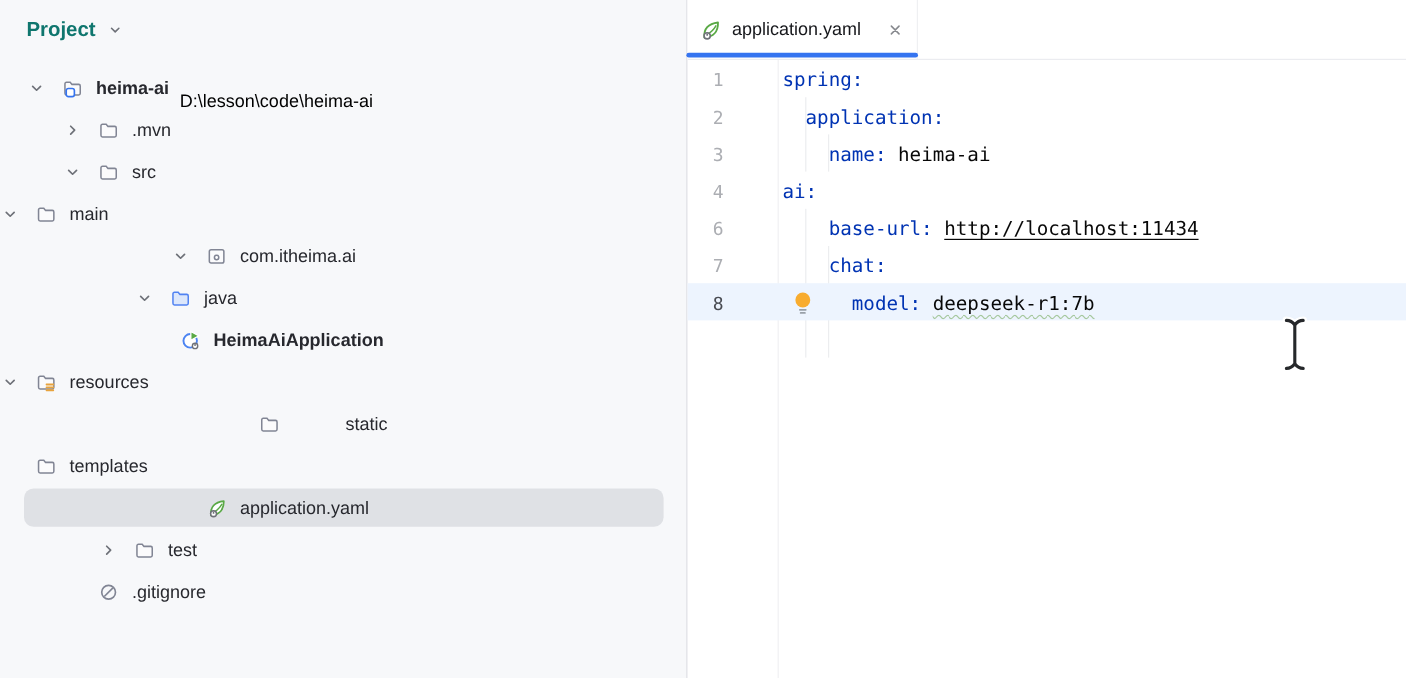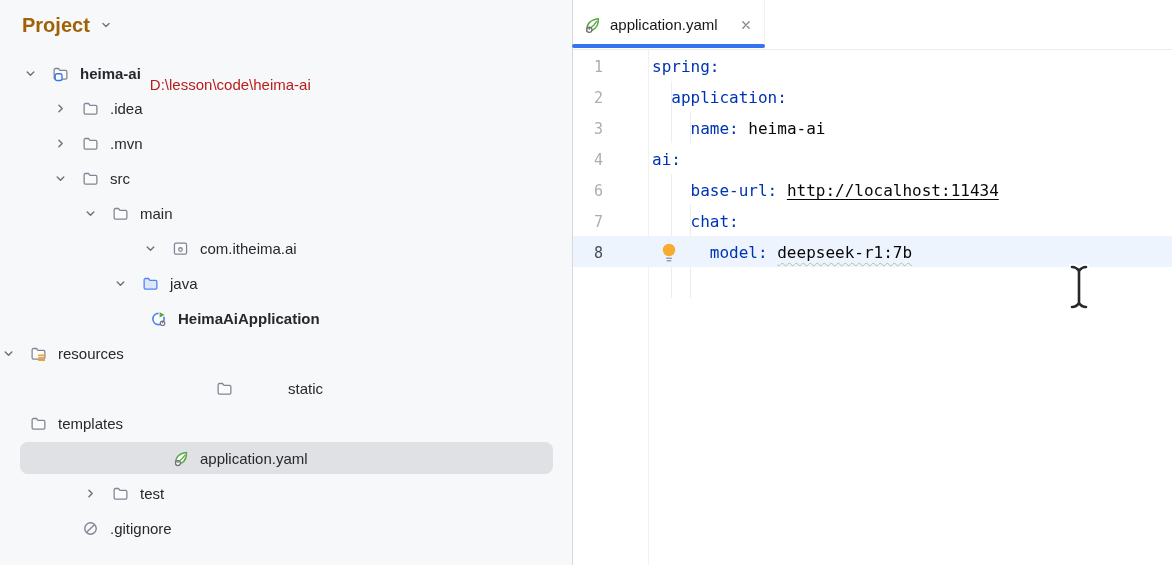--- a/index.html
+++ b/index.html
@@ -2,31 +2,31 @@
 <html><head>
 <meta charset="utf-8">
 <style>
   html,body{margin:0;padding:0;}
   body{width:1172px;height:565px;position:relative;overflow:hidden;background:#fff;
        font-family:"Liberation Sans",sans-serif;-webkit-font-smoothing:antialiased;}
 
   
   .panel{position:absolute;left:0;top:0;width:572px;height:565px;background:#F7F8FA;overflow:hidden;}
   .phead{height:50px;display:flex;align-items:center;padding-left:22px;gap:9px;}
-  .ptitle{font-weight:bold;font-size:20px;color:#a16207;}
+  .ptitle{font-weight:bold;font-size:17px;color:#0f766e;}
   .ptree{position:absolute;top:56px;left:0;right:0;}
   .trow{height:35px;display:flex;align-items:center;position:relative;font-size:15px;color:#27282E;cursor:default;}
   .trow>*{position:relative;z-index:1;}
   .trow.selected::before{content:"";position:absolute;left:20px;right:19px;top:1px;bottom:2px;
        background:#DFE1E5;border-radius:8px;z-index:0;}
   .chev{width:16px;height:16px;margin-right:14px;display:flex;align-items:center;justify-content:center;flex:0 0 16px;}
   .chev.spacer{visibility:hidden;}
   .ticon{width:17px;height:17px;margin-right:11px;display:flex;align-items:center;justify-content:center;flex:0 0 17px;}
   .tlabel.bold{font-weight:bold;}
-  .tsuffix{margin-left:9px;color:#b91c1c;margin-top:21px;}
+  .tsuffix{margin-left:9px;color:#000000;margin-top:21px;}
 
   .sep{position:absolute;left:572px;top:0;width:1px;height:565px;background:#D6D8DE;}
 
   
   .editor{position:absolute;left:573px;top:0;width:599px;height:565px;background:#fff;}
   .tabbar{position:relative;height:50px;border-bottom:1px solid #EBECF0;box-sizing:border-box;background:#fff;}
   .tab{position:absolute;left:0;top:0;width:192px;height:49px;display:flex;align-items:center;
        padding:0 12px 0 10px;box-sizing:border-box;border-right:1px solid #EFF0F2;}
   .tabtitle{margin-left:9px;font-size:15px;color:#16171B;}
   .tabclose{margin-left:auto;display:flex;align-items:center;cursor:pointer;}
@@ -82,49 +82,36 @@
         <span class="chev">
           <svg width="15" height="15" viewBox="0 0 16 16">
             <path d="M6.3 4.5 L9.8 8 L6.3 11.5" stroke="#6E7178" stroke-width="1.5" fill="none" stroke-linecap="round" stroke-linejoin="round"></path>
           </svg>
         </span>
         <span class="ticon">
           <svg width="17" height="17" viewBox="0 0 16 16">
             <path d="M2 4.6 C2 3.9 2.5 3.3 3.2 3.3 H6.1 L7.5 5 H12.8 C13.5 5 14 5.6 14 6.3 V12 C14 12.7 13.5 13.3 12.8 13.3 H3.2 C2.5 13.3 2 12.7 2 12 Z" fill="#FBFBFC" stroke="#818594" stroke-width="1.2"></path>
           </svg>
         </span>
-        <span class="tlabel">.idea</span>
+        <span class="tlabel">.mvn</span>
       </div>
       <div class="trow" style="padding-left: 52px;">
         <span class="chev">
           <svg width="15" height="15" viewBox="0 0 16 16">
-            <path d="M6.3 4.5 L9.8 8 L6.3 11.5" stroke="#6E7178" stroke-width="1.5" fill="none" stroke-linecap="round" stroke-linejoin="round"></path>
-          </svg>
-        </span>
-        <span class="ticon">
-          <svg width="17" height="17" viewBox="0 0 16 16">
-            <path d="M2 4.6 C2 3.9 2.5 3.3 3.2 3.3 H6.1 L7.5 5 H12.8 C13.5 5 14 5.6 14 6.3 V12 C14 12.7 13.5 13.3 12.8 13.3 H3.2 C2.5 13.3 2 12.7 2 12 Z" fill="#FBFBFC" stroke="#818594" stroke-width="1.2"></path>
-          </svg>
-        </span>
-        <span class="tlabel">.mvn</span>
-      </div>
-      <div class="trow" style="padding-left: 52px;">
-        <span class="chev">
-          <svg width="15" height="15" viewBox="0 0 16 16">
             <path d="M4.5 6.3 L8 9.8 L11.5 6.3" stroke="#6E7178" stroke-width="1.5" fill="none" stroke-linecap="round" stroke-linejoin="round"></path>
           </svg>
         </span>
         <span class="ticon">
           <svg width="17" height="17" viewBox="0 0 16 16">
             <path d="M2 4.6 C2 3.9 2.5 3.3 3.2 3.3 H6.1 L7.5 5 H12.8 C13.5 5 14 5.6 14 6.3 V12 C14 12.7 13.5 13.3 12.8 13.3 H3.2 C2.5 13.3 2 12.7 2 12 Z" fill="#FBFBFC" stroke="#818594" stroke-width="1.2"></path>
           </svg>
         </span>
         <span class="tlabel">src</span>
       </div>
-      <div class="trow" style="padding-left: 82px; text-align: right;">
+      <div class="trow" style=" text-align: right;">
         <span class="chev">
           <svg width="15" height="15" viewBox="0 0 16 16">
             <path d="M4.5 6.3 L8 9.8 L11.5 6.3" stroke="#6E7178" stroke-width="1.5" fill="none" stroke-linecap="round" stroke-linejoin="round"></path>
           </svg>
         </span>
         <span class="ticon">
           <svg width="17" height="17" viewBox="0 0 16 16">
             <path d="M2 4.6 C2 3.9 2.5 3.3 3.2 3.3 H6.1 L7.5 5 H12.8 C13.5 5 14 5.6 14 6.3 V12 C14 12.7 13.5 13.3 12.8 13.3 H3.2 C2.5 13.3 2 12.7 2 12 Z" fill="#FBFBFC" stroke="#818594" stroke-width="1.2"></path>
           </svg>
         </span>

